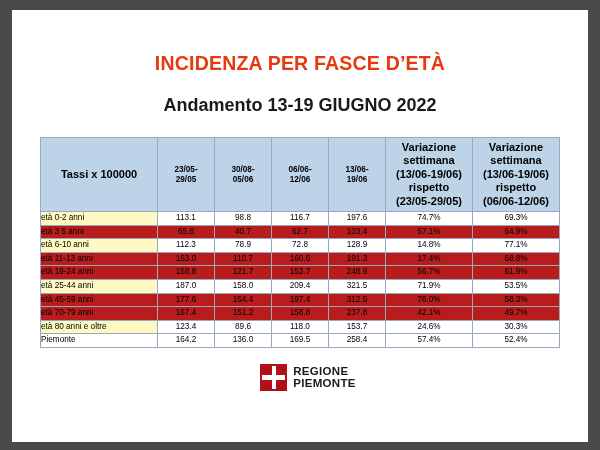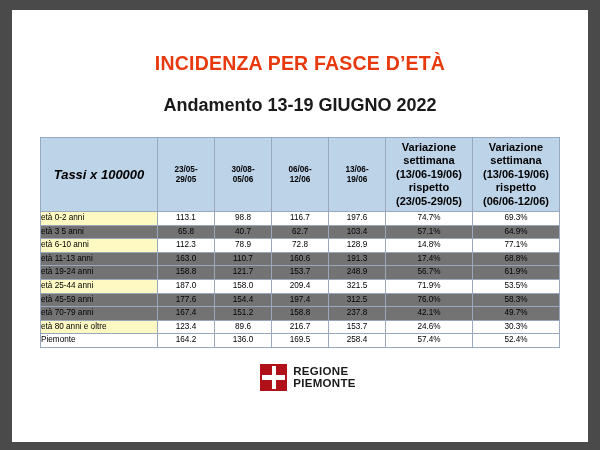--- a/index.html
+++ b/index.html
@@ -57,22 +57,21 @@
   table.data thead th {
     background: #bdd3e8;
     font-weight: bold;
     text-align: center;
     vertical-align: middle;
     line-height: 1.22;
     padding: 3px 2px;
   }
   th.col-label {
     width: 112px;
-    font-size: 13px;
-    font-style: italic;
+    font-size: 11px;
   }
   th.col-week {
     width: 52px;
   }
   th.col-var {
     width: 82px;
     font-size: 11px;
     padding: 3px 4px;
   }
   table.data tbody td {
@@ -82,21 +81,21 @@
   td.lbl {
     text-align: left;
     padding-left: 5px;
     background: #fef9c3;
   }
   td.num {
     text-align: center;
     background: #ffffff;
   }
   tr.alt td {
-    background: #737373;
+    background: #b91c1c;
   }
   tr.total td {
     background: #ffffff;
     border-top: 0.9px solid #6d7f96;
   }
   .logo-wrap {
     margin-top: 16px;
     display: flex;
     justify-content: center;
     align-items: center;
@@ -258,21 +257,21 @@
           <td class="num">151.2</td>
           <td class="num">158.8</td>
           <td class="num">237.8</td>
           <td class="num">42.1%</td>
           <td class="num">49.7%</td>
         </tr>
         <tr>
           <td class="lbl">età 80 anni e oltre</td>
           <td class="num">123.4</td>
           <td class="num">89.6</td>
-          <td class="num">216.7</td>
+          <td class="num">118.0</td>
           <td class="num">153.7</td>
           <td class="num">24.6%</td>
           <td class="num">30.3%</td>
         </tr>
         <tr class="total">
           <td class="lbl">Piemonte</td>
           <td class="num">164.2</td>
           <td class="num">136.0</td>
           <td class="num">169.5</td>
           <td class="num">258.4</td>

